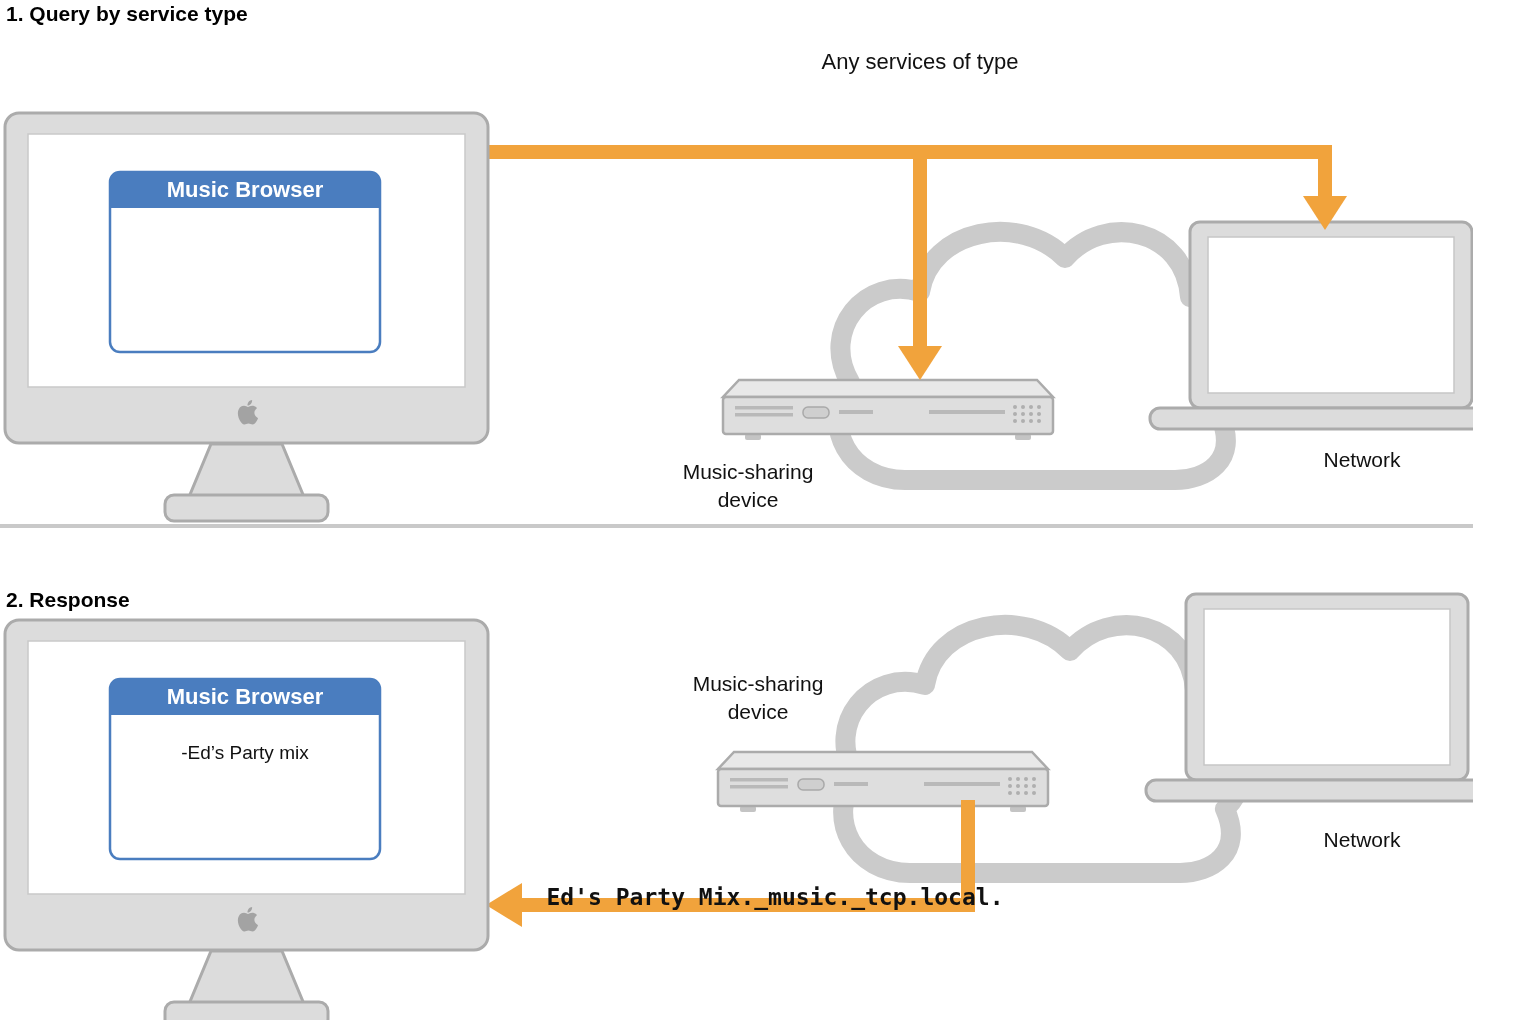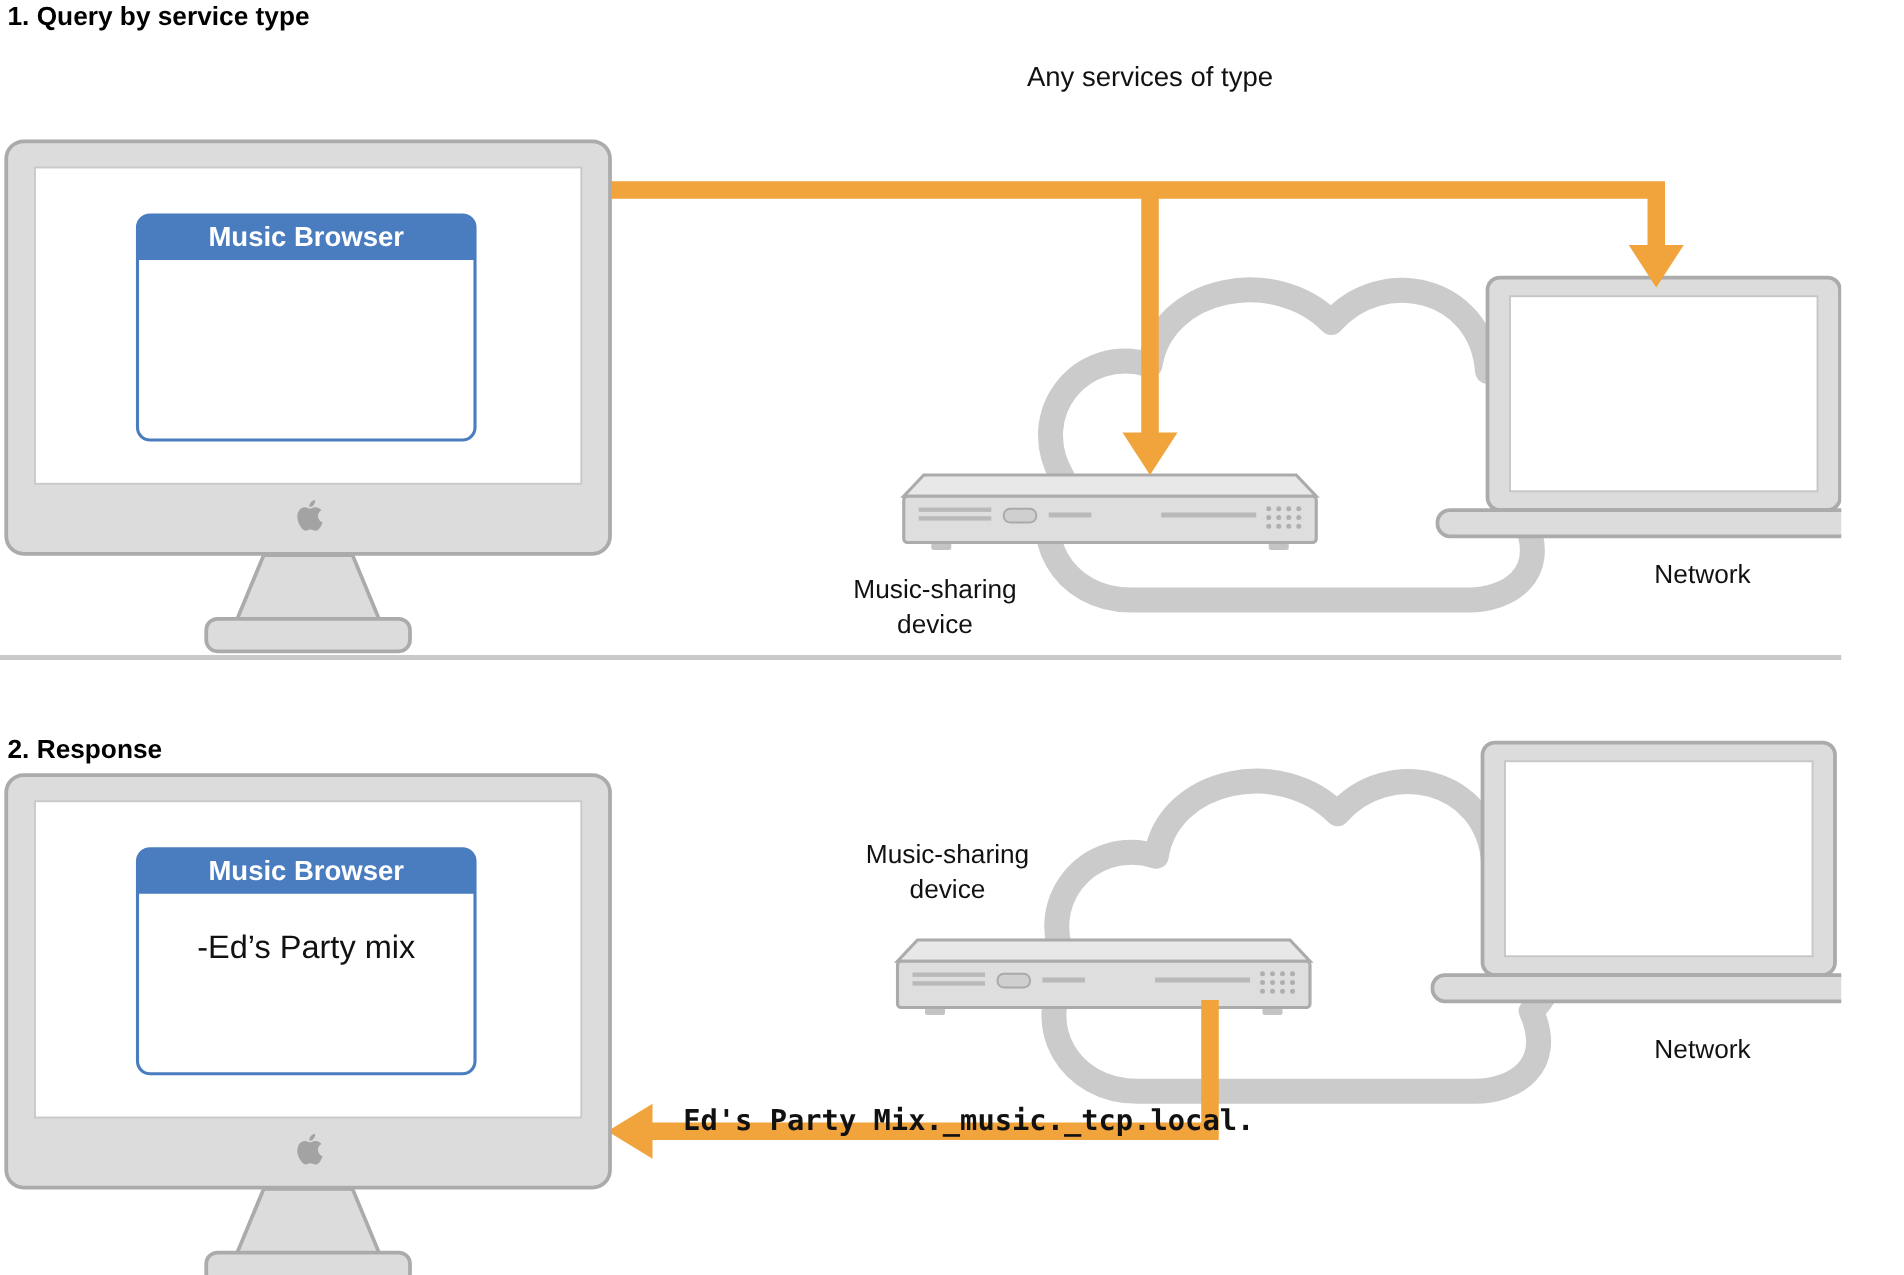--- a/index.html
+++ b/index.html
@@ -22,21 +22,21 @@
     overflow: hidden;
     background: #ffffff;
   }
   .scene { position: absolute; left: 0; top: 0; z-index: 1; }
   .label { position: absolute; z-index: 2; color: #111111; }
   .t-center { text-align: center; }
   .section-title { font-size: 21px; font-weight: bold; color: #000000; }
   .query-text { font-size: 22px; line-height: 39px; color: #111111; }
   .small-label { font-size: 21px; line-height: 28px; color: #111111; }
   .win-title { font-size: 22px; font-weight: bold; color: #ffffff; line-height: 36px; }
-  .win-item { font-size: 26px; color: #111111; }
+  .win-item { font-size: 19px; color: #111111; }
   .mono-label {
     font-family: "DejaVu Sans Mono", monospace;
     font-size: 23px;
     font-weight: bold;
     color: #111111;
   }
   .divider {
     position: absolute;
     left: 0;
     top: 524px;

